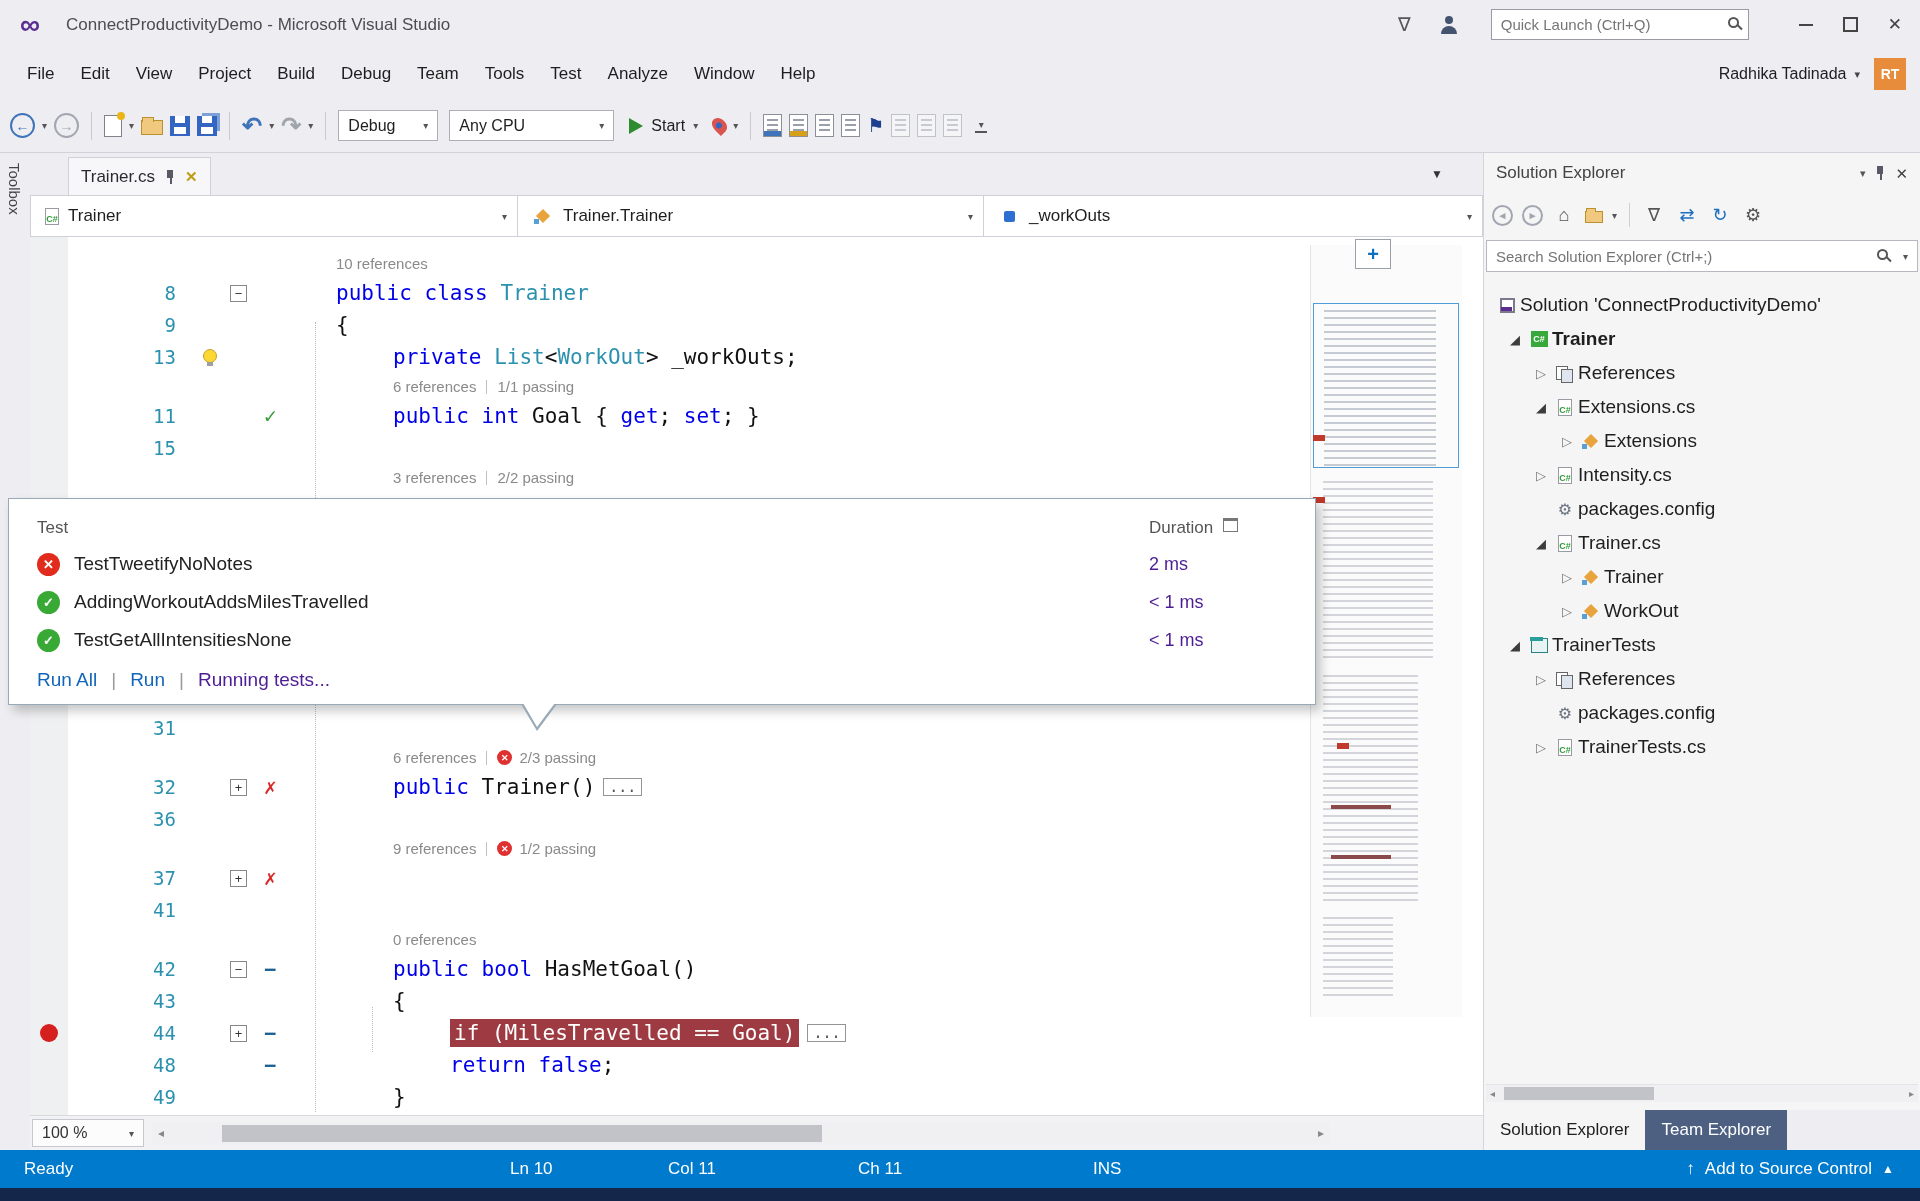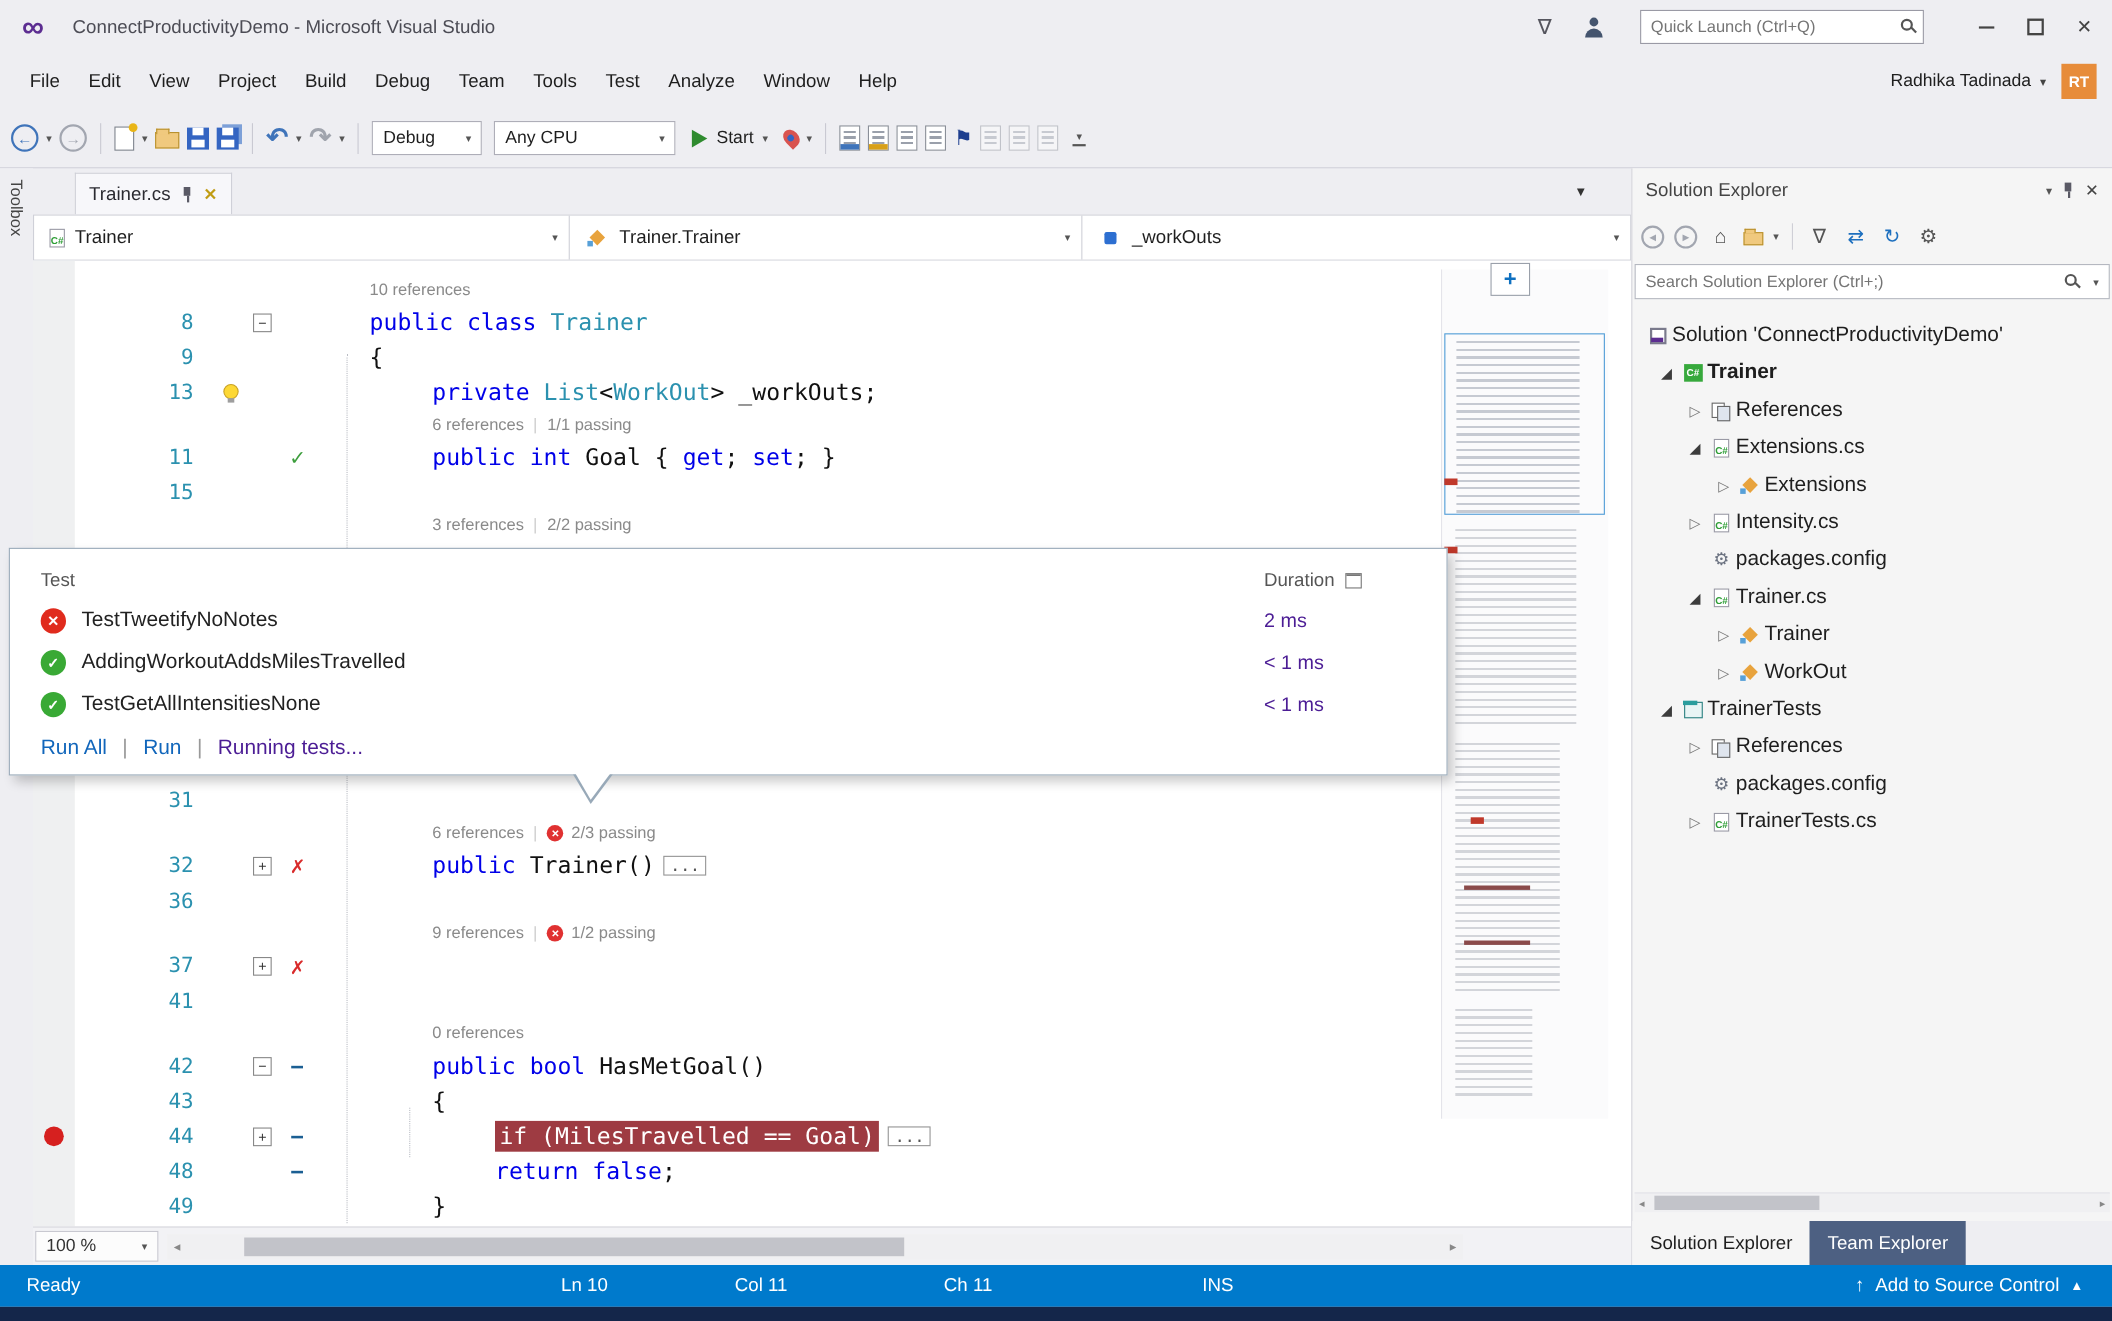--- a/index.html
+++ b/index.html
@@ -129,21 +129,21 @@
   .editor-bottom{position:absolute;left:30px;top:1115px;width:1453px;height:35px;background:#f2f2f5;border-top:1px solid #d8d8de}
   .zoom{position:absolute;left:2px;top:3px;width:112px;height:28px;background:#fcfcfc;border:1px solid #c8c8d0;display:flex;align-items:center;justify-content:space-between;padding:0 9px;font-size:16px;color:#333}
   .h-scroll{position:absolute;left:122px;top:6px;width:1178px;height:23px;background:#f0f0f2}
   .hs-arrow{position:absolute;top:4px;font-size:12px;color:#888}
   .hs-thumb{position:absolute;left:70px;top:3px;width:600px;height:17px;background:#c2c3c9}
 
   
   .test-popup{position:absolute;left:8px;top:498px;width:1308px;height:207px;background:#fff;border:1px solid #98a9b8;box-shadow:5px 6px 10px rgba(0,0,0,.22);z-index:30;padding:12px 26px 0 28px}
   .tp-head{display:flex;align-items:center;height:34px;font-size:17px;color:#555}
   .tp-spacer{flex:1}
-  .tp-durcol{width:140px;display:flex;align-items:center;gap:10px}
+  .tp-durcol{width:140px;display:flex;gap:10px}
   .i-grid{width:15px;height:14px;border:1px solid #777;
     background:linear-gradient(#777 0 2px,transparent 2px);position:relative}
   .tp-row{display:flex;align-items:center;height:38px;font-size:19px;color:#222}
   .tp-ico{width:23px;height:23px;border-radius:50%;display:flex;align-items:center;justify-content:center;color:#fff;font-size:13px;font-weight:bold;margin-right:14px;flex:none}
   .tp-ico.fail{background:#e02b1d}
   .tp-ico.pass{background:#39a935}
   .tp-dur{width:140px;font-size:18px;color:#4c1d95}
   .tp-foot{display:flex;align-items:center;height:42px;font-size:19px;gap:14px}
   .tp-link{color:#1166bb;text-decoration:none}
   .tp-pipe{color:#999}

